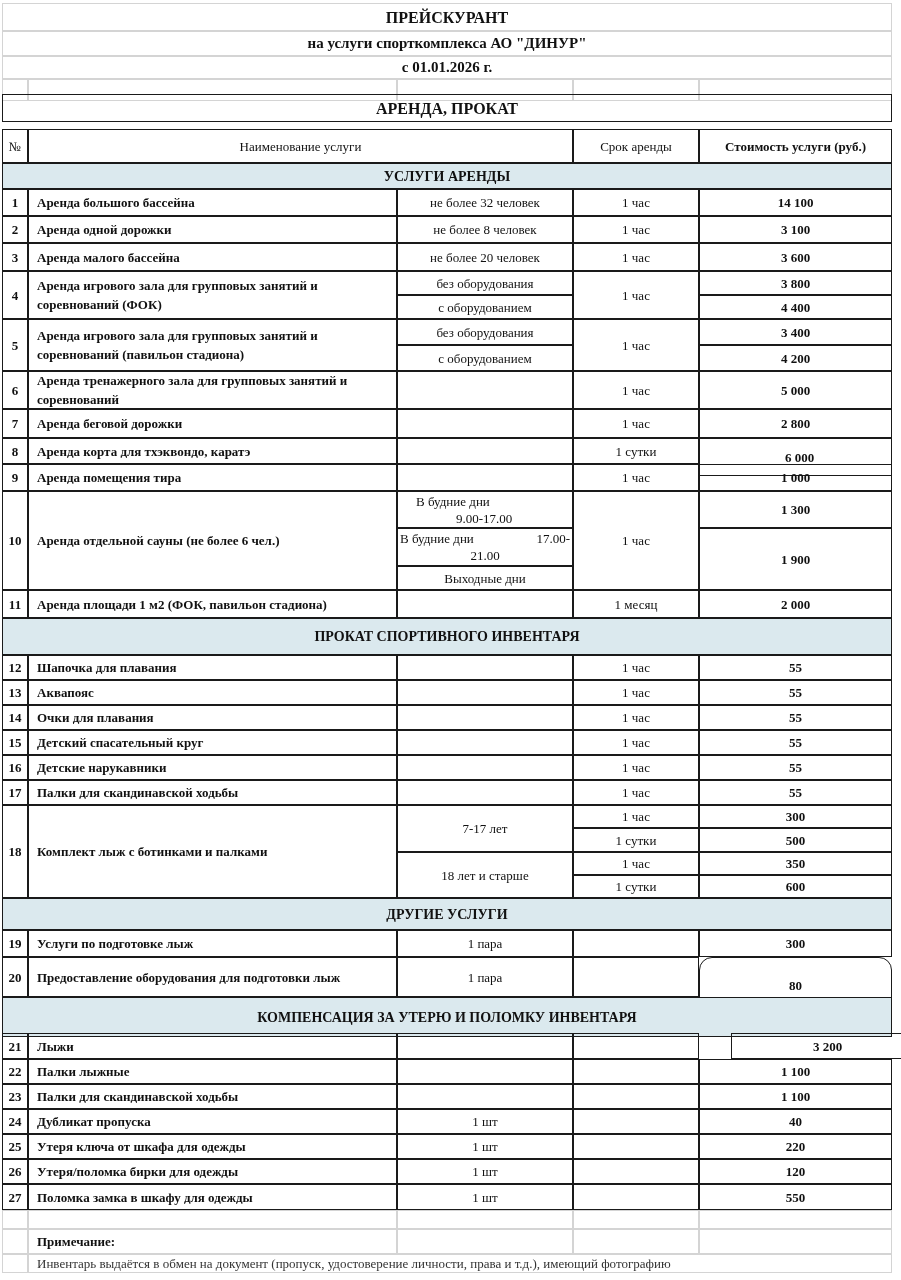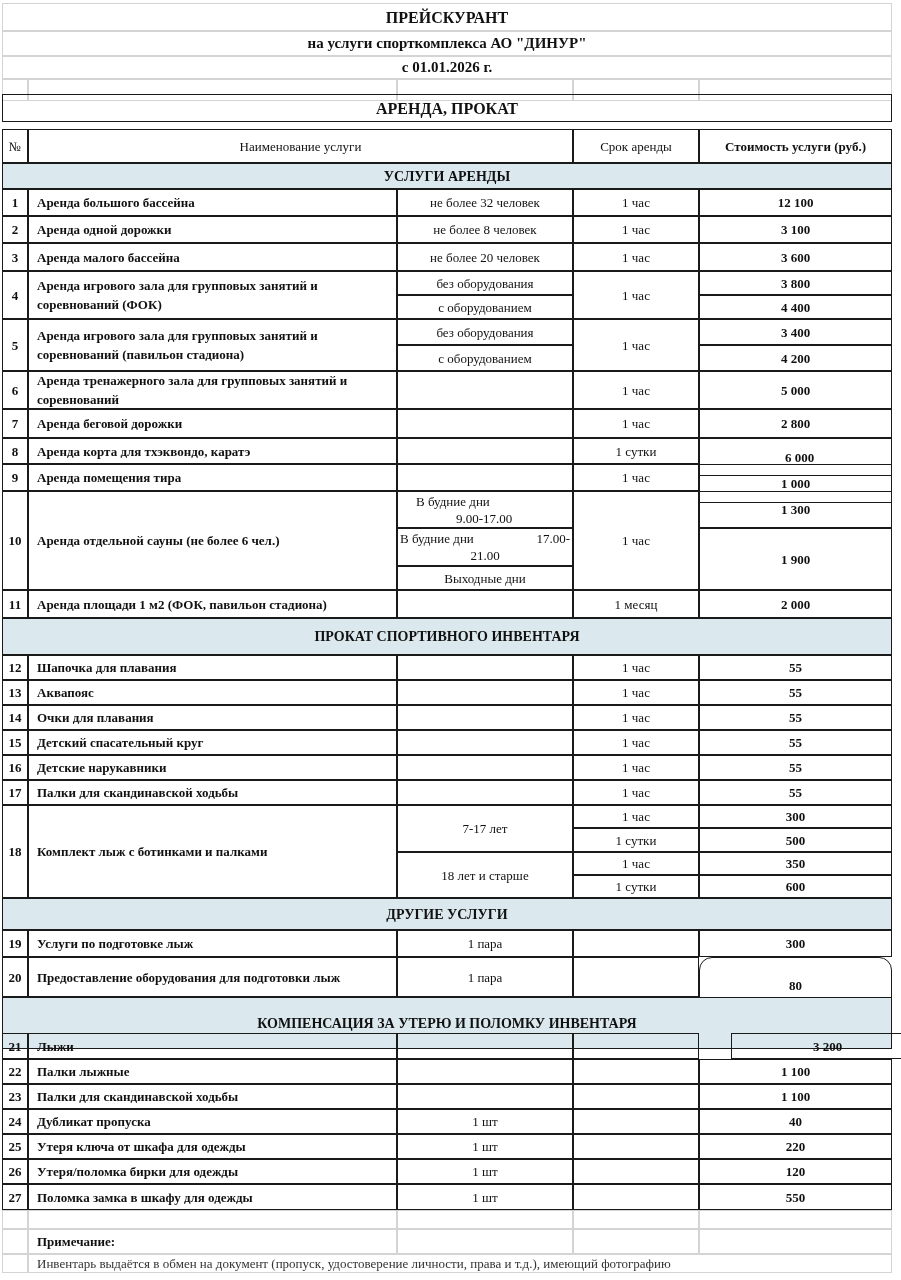--- a/index.html
+++ b/index.html
@@ -52,21 +52,21 @@
   </div>
 
 <div class="c blk sec" style="left:2px;top:163px;width:890px;height:26px;">
     <span>УСЛУГИ АРЕНДЫ</span>
   </div>
 
 <div class="c blk num" style="left:2px;top:189px;width:26px;height:27px;">1</div>
 <div class="c blk l b" style="left:28px;top:189px;width:369px;height:27px;">Аренда большого бассейна</div>
 <div class="c blk" style="left:397px;top:189px;width:176px;height:27px;">не более 32 человек</div>
 <div class="c blk" style="left:573px;top:189px;width:126px;height:27px;">1 час</div>
-<div class="c blk b" style="left:699px;top:189px;width:193px;height:27px;">12 100</div>
+<div class="c blk b" style="left:699px;top:189px;width:193px;height:27px;">14 100</div>
 
 <div class="c blk num" style="left:2px;top:216px;width:26px;height:27px;">2</div>
 <div class="c blk l b" style="left:28px;top:216px;width:369px;height:27px;">Аренда одной дорожки</div>
 <div class="c blk" style="left:397px;top:216px;width:176px;height:27px;">не более 8 человек</div>
 <div class="c blk" style="left:573px;top:216px;width:126px;height:27px;">1 час</div>
 <div class="c blk b" style="left:699px;top:216px;width:193px;height:27px;">3 100</div>
 
 <div class="c blk num" style="left:2px;top:243px;width:26px;height:28px;">3</div>
 <div class="c blk l b" style="left:28px;top:243px;width:369px;height:28px;">Аренда малого бассейна</div>
 <div class="c blk" style="left:397px;top:243px;width:176px;height:28px;">не более 20 человек</div>
@@ -104,21 +104,21 @@
 <div class="c blk num" style="left:2px;top:438px;width:26px;height:26px;">8</div>
 <div class="c blk l b" style="left:28px;top:438px;width:369px;height:26px;">Аренда корта для тхэквондо, каратэ</div>
 <div class="c blk" style="left:397px;top:438px;width:176px;height:26px;"></div>
 <div class="c blk" style="left:573px;top:438px;width:126px;height:26px;">1 сутки</div>
 <div class="c blk b" style="left:699px;top:438px;width:193px;height:38px;padding-left:8px;">6 000</div>
 
 <div class="c blk num" style="left:2px;top:464px;width:26px;height:27px;">9</div>
 <div class="c blk l b" style="left:28px;top:464px;width:369px;height:27px;">Аренда помещения тира</div>
 <div class="c blk" style="left:397px;top:464px;width:176px;height:27px;"></div>
 <div class="c blk" style="left:573px;top:464px;width:126px;height:27px;">1 час</div>
-<div class="c blk b" style="left:699px;top:464px;width:193px;height:39px;">1 000</div>
+<div class="c blk b" style="left:699px;top:464px;width:193px;height:27px;">1 000</div>
 
 <div class="c blk num" style="left:2px;top:491px;width:26px;height:99px;">10</div>
 <div class="c blk l b" style="left:28px;top:491px;width:369px;height:99px;">Аренда отдельной сауны (не более 6 чел.)</div>
 <div class="c blk" style="left:397px;top:491px;width:176px;height:37px;flex-direction:column;line-height:17px;">
   <span style="align-self:flex-start;padding-left:18px;">В будние дни</span>
   <span style="align-self:flex-start;padding-left:58px;">9.00-17.00</span>
 </div>
 <div class="c blk" style="left:397px;top:528px;width:176px;height:38px;flex-direction:column;line-height:17px;">
   <span style="align-self:stretch;display:flex;justify-content:space-between;padding:0 2px;">
       <span>В будние дни</span>
@@ -199,21 +199,21 @@
 <div class="c blk" style="left:397px;top:930px;width:176px;height:27px;">1 пара</div>
 <div class="c blk" style="left:573px;top:930px;width:126px;height:27px;"></div>
 <div class="c blk b" style="left:699px;top:930px;width:193px;height:27px;">300</div>
 
 <div class="c blk num" style="left:2px;top:957px;width:26px;height:40px;">20</div>
 <div class="c blk l b" style="left:28px;top:957px;width:369px;height:40px;">Предоставление оборудования для подготовки лыж</div>
 <div class="c blk" style="left:397px;top:957px;width:176px;height:40px;">1 пара</div>
 <div class="c blk" style="left:573px;top:957px;width:126px;height:40px;"></div>
 <div class="c blk b" style="left:699px;top:957px;width:193px;height:56px;border-radius:13px;">80</div>
 
-<div class="c blk sec" style="left:2px;top:997px;width:890px;height:52px;justify-content:center;">
+<div class="c blk sec" style="left:2px;top:997px;width:890px;height:40px;justify-content:center;">
     <span>КОМПЕНСАЦИЯ ЗА УТЕРЮ И ПОЛОМКУ ИНВЕНТАРЯ</span>
   </div>
 
 <div class="c blk num" style="left:2px;top:1033px;width:26px;height:26px;">21</div>
 <div class="c blk l b" style="left:28px;top:1033px;width:369px;height:26px;">Лыжи</div>
 <div class="c blk" style="left:397px;top:1033px;width:176px;height:26px;"></div>
 <div class="c blk" style="left:573px;top:1033px;width:126px;height:26px;"></div>
 <div class="c blk b" style="left:731px;top:1033px;width:193px;height:26px;">3 200</div>
 
 <div class="c blk num" style="left:2px;top:1059px;width:26px;height:25px;">22</div>

